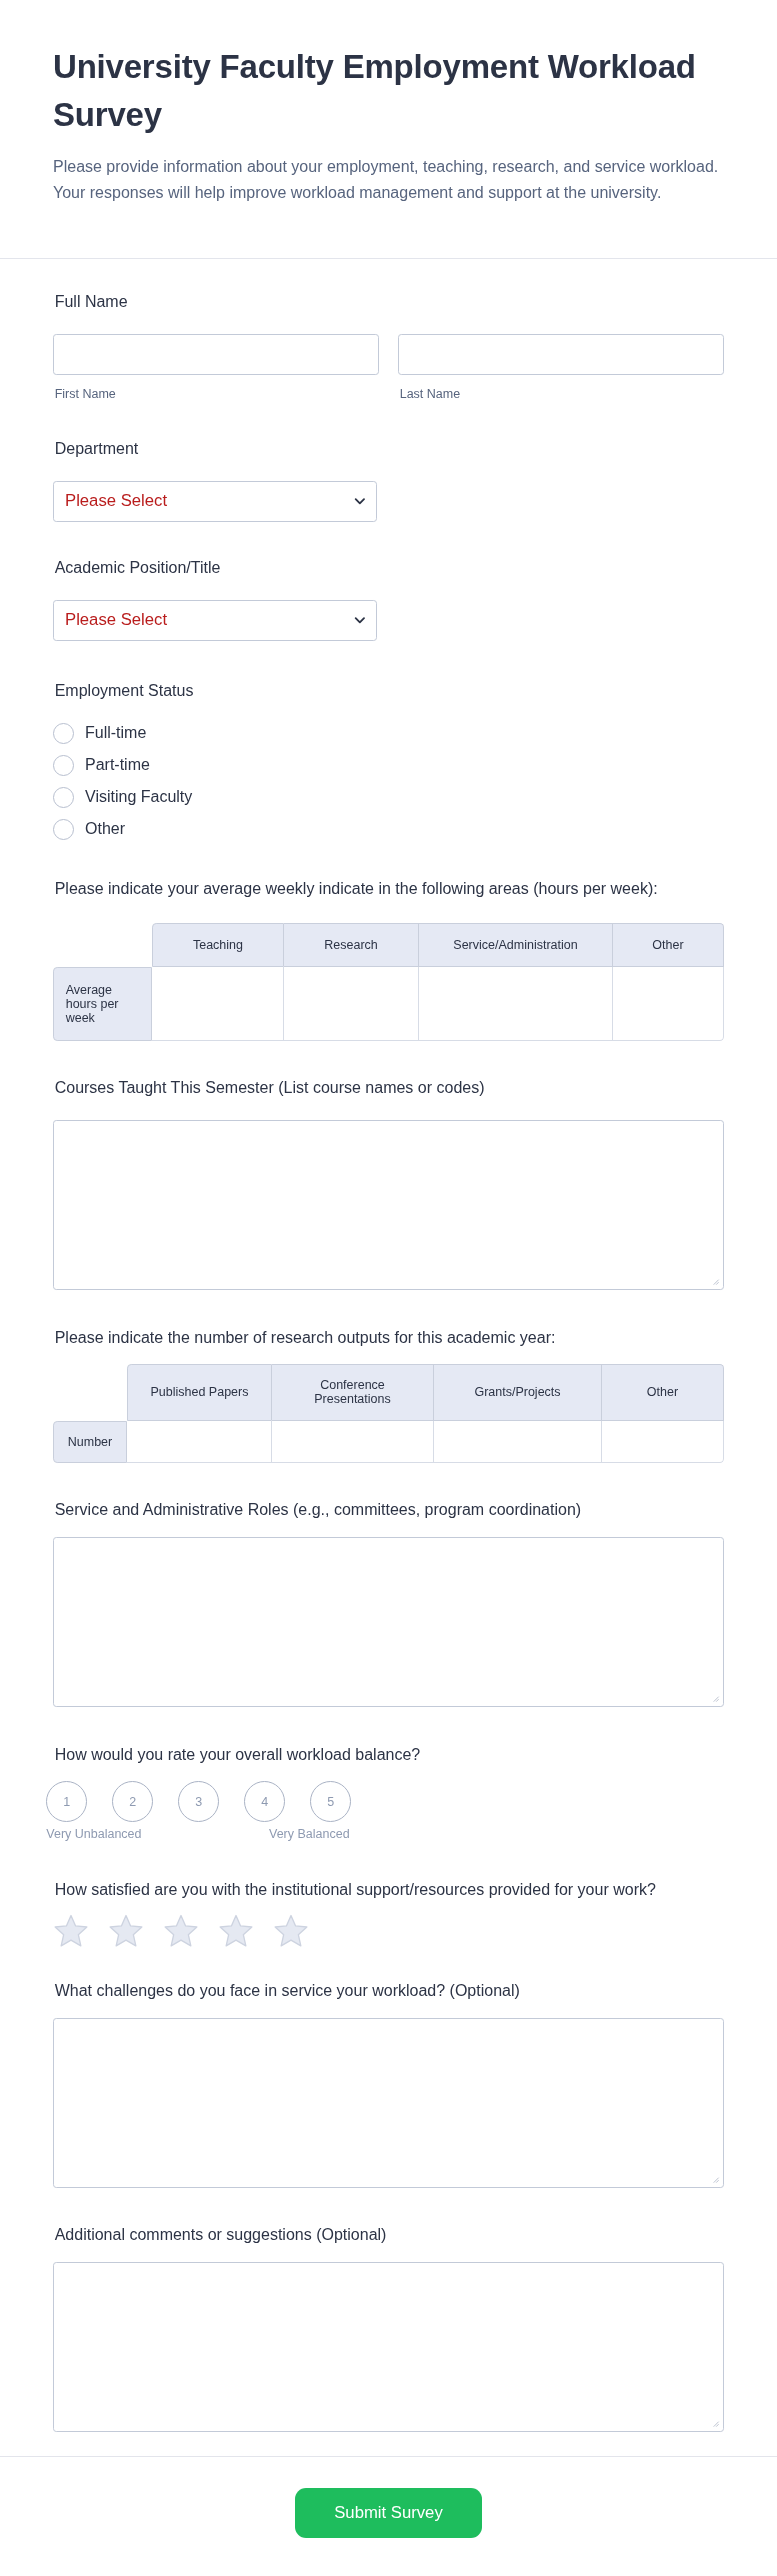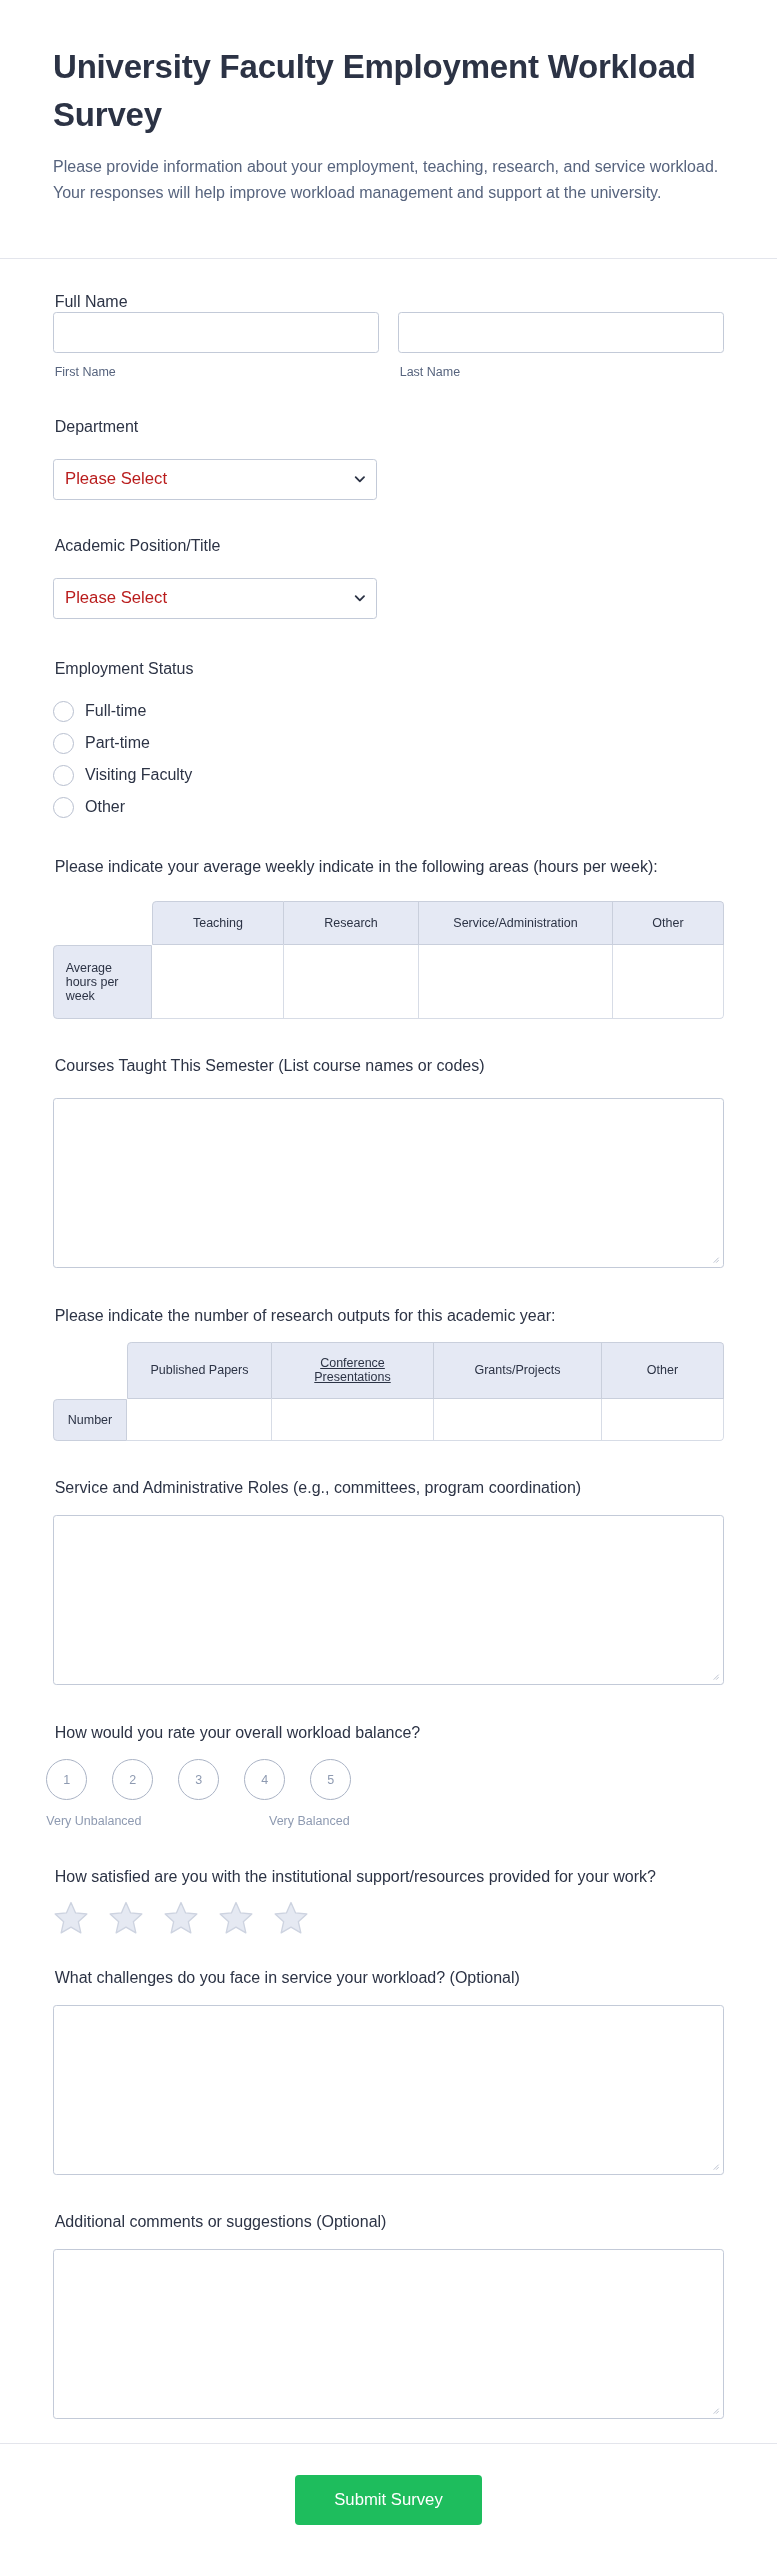--- a/index.html
+++ b/index.html
@@ -45,21 +45,21 @@
     border-radius: 3.3px;
     background: #fff;
     width: 100%;
   }
   .sublabel {
     font-size: 12.5px;
     color: #57647e;
     margin-top: 11.7px;
     padding-left: 1.7px;
   }
-  .name-row { display: flex; gap: 19px; }
+  .name-row { display: flex; gap: 19px; margin-top: 22px; }
   .name-col { flex: 1; }
   .select {
     margin-top: 22px;
     width: 324px;
     height: 41px;
     border: 0.8px solid #c3cad8;
     border-radius: 3.3px;
     display: flex;
     align-items: center;
     justify-content: space-between;
@@ -128,30 +128,30 @@
     position: absolute; right: 3.3px; bottom: 3.3px; width: 7.5px; height: 7.5px;
   }
   .scale { display: flex; gap: 25px; margin-top: 16.7px; margin-left: -6.7px; }
   .scale-item {
     width: 41px; height: 41px; border-radius: 50%;
     border: 1.3px solid #aab3c5;
     display: flex; align-items: center; justify-content: center;
     font-size: 12.5px; color: #8e9ab1;
     background: #fff;
   }
-  .scale-labels { position: relative; height: 18.4px; margin-top: 14px; }
+  .scale-labels { position: relative; height: 18.4px; margin-top: 5px; }
   .scale-lab { position: absolute; font-size: 12.5px; color: #8e9ab1; top: 0; }
   .stars { display: flex; gap: 15px; margin-top: 13.4px; margin-left: -1.7px; }
   .star { width: 40px; height: 35px; }
   .divider { border-top: 0.8px solid #e3e5ec; }
   .footer { display: flex; justify-content: center; padding-top: 31px; height: 117px; }
   .submit {
     width: 187px; height: 50px;
     background: #1ebd5d;
-    border-radius: 4px;
+    border-radius: 11px;
     border: none;
     color: #fff;
     font-size: 16.7px;
     font-family: "Liberation Sans", "DejaVu Sans", sans-serif;
   }
 </style>
 </head>
 <body>
 
 <div class="header">
@@ -262,21 +262,21 @@
           <col style="width:74px">
           <col style="width:145px">
           <col style="width:162px">
           <col style="width:168px">
           <col>
         </colgroup>
       <tbody>
           <tr style="height:57px;">
         <th style="background:transparent;"></th>
         <th class="m-head first">Published Papers</th>
-        <th class="m-head" style="padding:12px 25px;text-decoration:underline;">Conference Presentations</th>
+        <th class="m-head" style="padding:12px 25px;">Conference Presentations</th>
         <th class="m-head">Grants/Projects</th>
         <th class="m-head last">Other</th>
       </tr>
       <tr style="height:42px;">
         <th class="m-rowhead" style="border-top-right-radius:0; text-align:center !important; padding:0 6.7px;">Number</th>
         <td class="m-cell"></td>
         <td class="m-cell"></td>
         <td class="m-cell"></td>
         <td class="m-cell last"></td>
       </tr>

